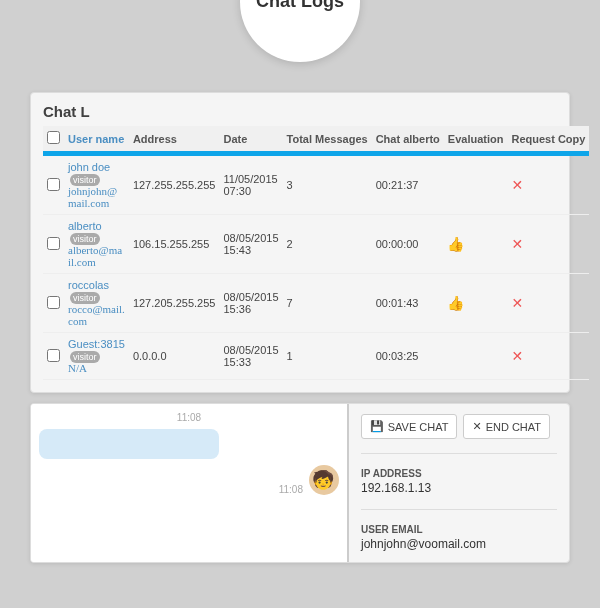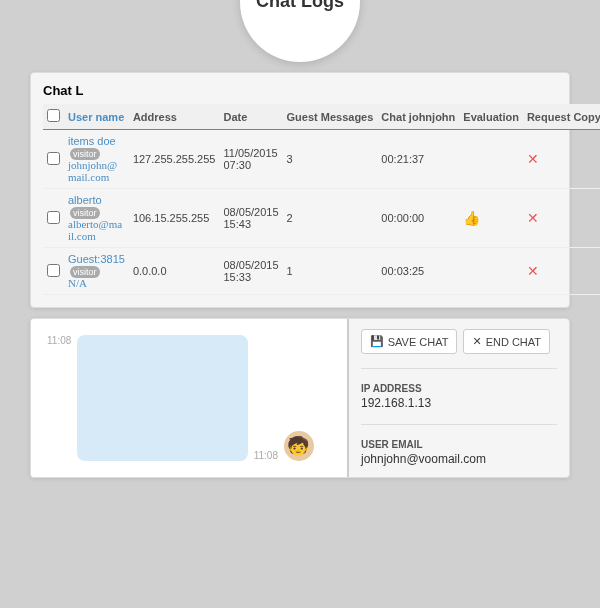--- a/index.html
+++ b/index.html
@@ -49,23 +49,23 @@
     .panel-header {
       display: flex;
       align-items: center;
       justify-content: space-between;
       margin-bottom: 6px;
       font-size: 12px;
       color: #555;
     }
 
     .panel-title {
-      font-size: 13px;
+      font-size: 15px;
       font-weight: bold;
-      color: #000000;
+      color: #404040;
     }
 
     .pagination-info {
       display: flex;
       align-items: center;
       gap: 4px;
       font-size: 11px;
       color: #666;
     }
 
@@ -87,21 +87,21 @@
       width: 100%;
       border-collapse: collapse;
       font-size: 11px;
     }
 
     .chat-table th {
       background: #f0f0f0;
       color: #555;
       padding: 5px 4px;
       text-align: left;
-      border-bottom: 1px solid #0ea5e9;
+      border-bottom: 5px solid #0ea5e9;
       font-weight: bold;
       white-space: nowrap;
     }
 
     .chat-table th.sortable {
       color: #4a8ec2;
       cursor: pointer;
     }
 
     .chat-table td {
@@ -157,22 +157,22 @@
       height: 160px;
       box-shadow: 0 1px 4px rgba(0,0,0,0.1);
       overflow: hidden;
     }
 
     .chat-area {
       flex: 1;
       background: white;
       border-right: 2px solid #ccc;
       display: flex;
-      flex-direction: row;
-      padding: 16px;
+      flex-direction: column;
+      padding: 8px;
       gap: 6px;
     }
 
     .chat-time {
       text-align: center;
       font-size: 10px;
       color: #aaa;
     }
 
     .chat-bubble-left {
@@ -265,21 +265,21 @@
     }
 
     .divider-h {
       border: none;
       border-top: 1px solid #ddd;
       margin: 4px 0;
     }
 
     .top-section {
       position: relative;
-      padding-top: 12px;
+      padding-top: 32px;
     }
   </style>
 </head>
 <body>
 
 <div class="top-section">
 
   <div class="chat-logs-badge">
     <span>Chat Logs</span>
   </div>
@@ -292,34 +292,34 @@
 
     <table class="chat-table">
       <thead>
         <tr>
           <th class="checkbox-cell">
             <input type="checkbox" style="">
           </th>
           <th class="sortable">User name</th>
           <th>Address</th>
           <th>Date</th>
-          <th>Guest Messages</th>
-          <th>Chat johnjohn</th>
+          <th>Total Messages</th>
+          <th>Chat alberto</th>
           <th>Evaluation</th>
           <th>Request Copy</th>
         </tr>
       </thead>
       <tbody id="table-body">
 
       <tr>
     <td class="checkbox-cell">
       <input type="checkbox" style="">
     </td>
     <td>
-      <a href="#" class="user-name-link">items doe</a>
+      <a href="#" class="user-name-link">john doe</a>
       <span class="badge-visitor">visitor</span>
       <br>
       <a href="#" class="email-link">johnjohn@mail.com</a>
     </td>
     <td>127.255.255.255</td>
     <td>11/05/2015<br>07:30</td>
     <td>3</td>
     <td>00:21:37</td>
     <td></td>
     <td>
@@ -333,20 +333,39 @@
     <td>
       <a href="#" class="user-name-link">alberto</a>
       <span class="badge-visitor">visitor</span>
       <br>
       <a href="#" class="email-link">alberto@mail.com</a>
     </td>
     <td>106.15.255.255</td>
     <td>08/05/2015<br>15:43</td>
     <td>2</td>
     <td>00:00:00</td>
+    <td><span class="thumb-up">👍</span></td>
+    <td>
+      <span class="delete-x">✕</span>
+    </td>
+  </tr>
+          <tr>
+    <td class="checkbox-cell">
+      <input type="checkbox" style="">
+    </td>
+    <td>
+      <a href="#" class="user-name-link">roccolas</a>
+      <span class="badge-visitor">visitor</span>
+      <br>
+      <a href="#" class="email-link">rocco@mail.com</a>
+    </td>
+    <td>127.205.255.255</td>
+    <td>08/05/2015<br>15:36</td>
+    <td>7</td>
+    <td>00:01:43</td>
     <td><span class="thumb-up">👍</span></td>
     <td>
       <span class="delete-x">✕</span>
     </td>
   </tr>
           <tr>
     <td class="checkbox-cell">
       <input type="checkbox" style="">
     </td>
     <td>

